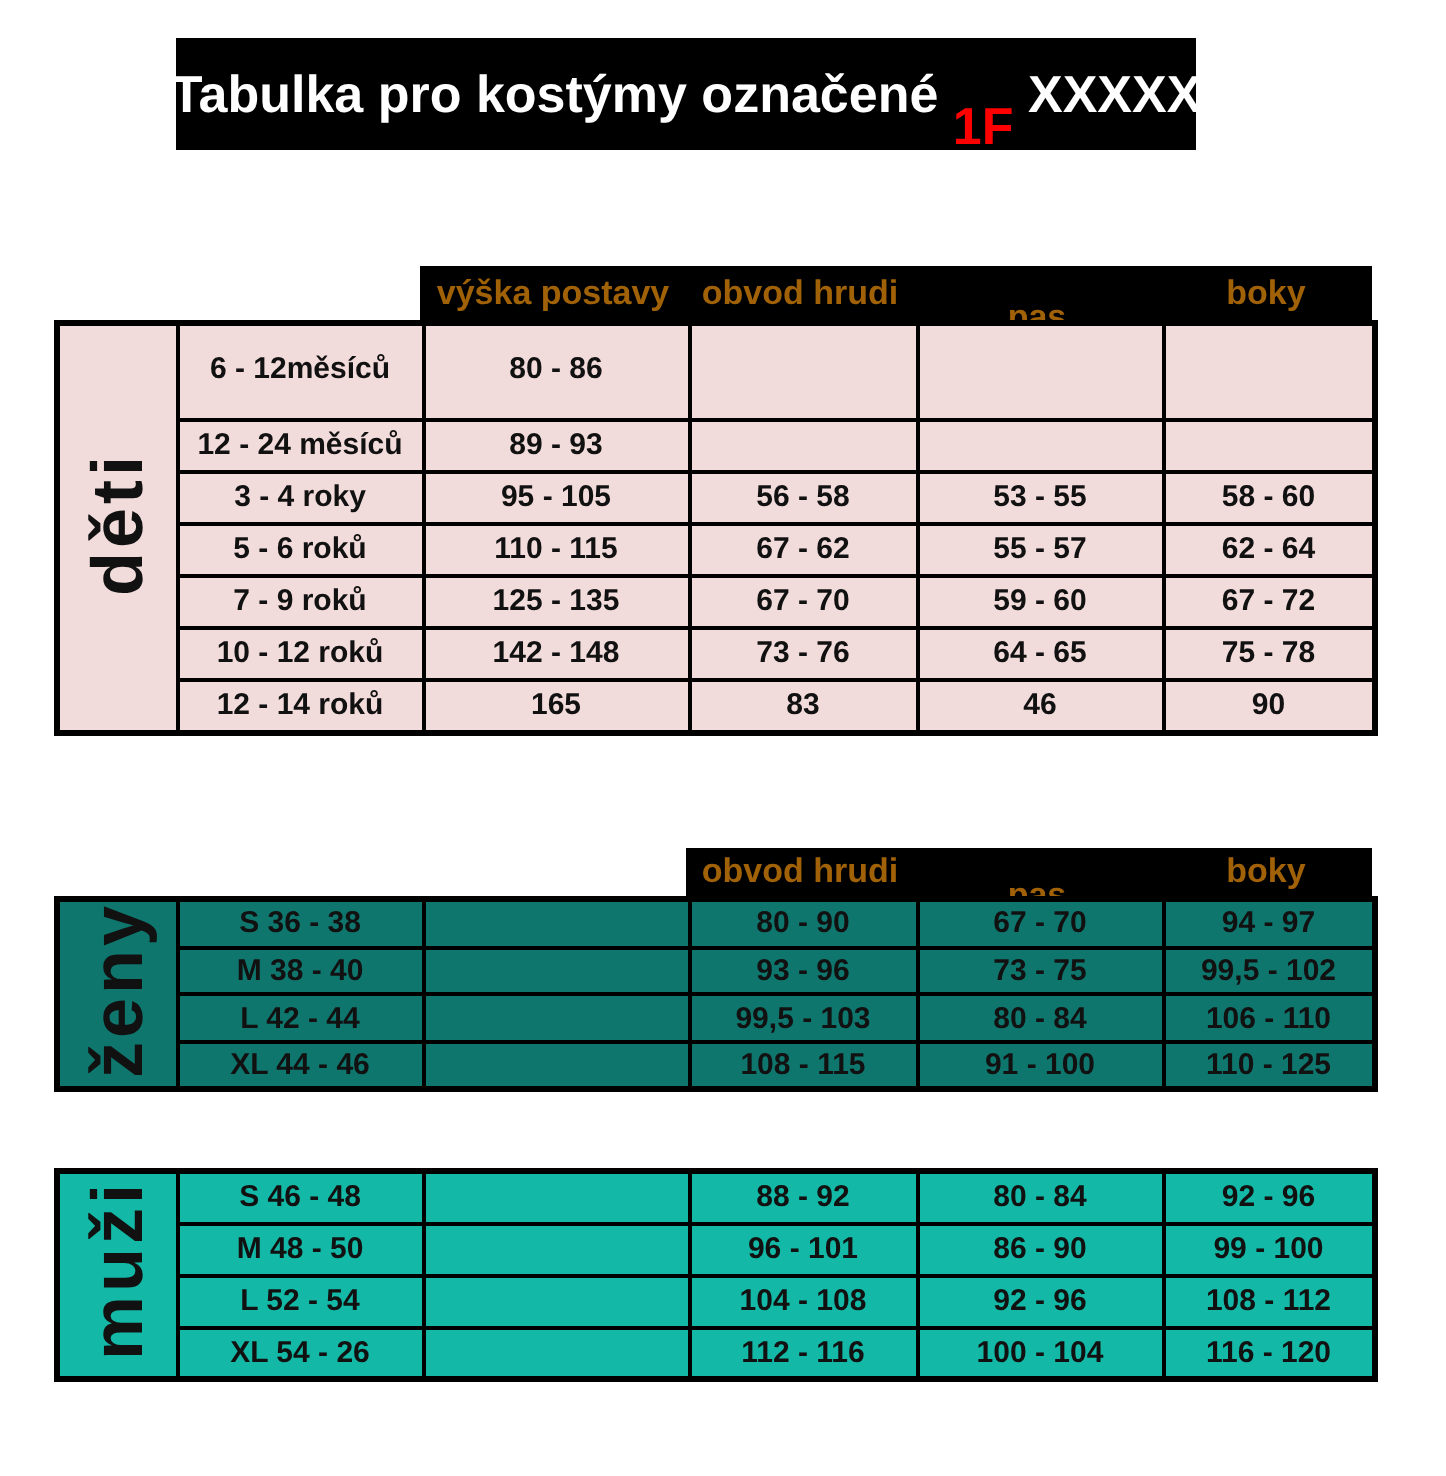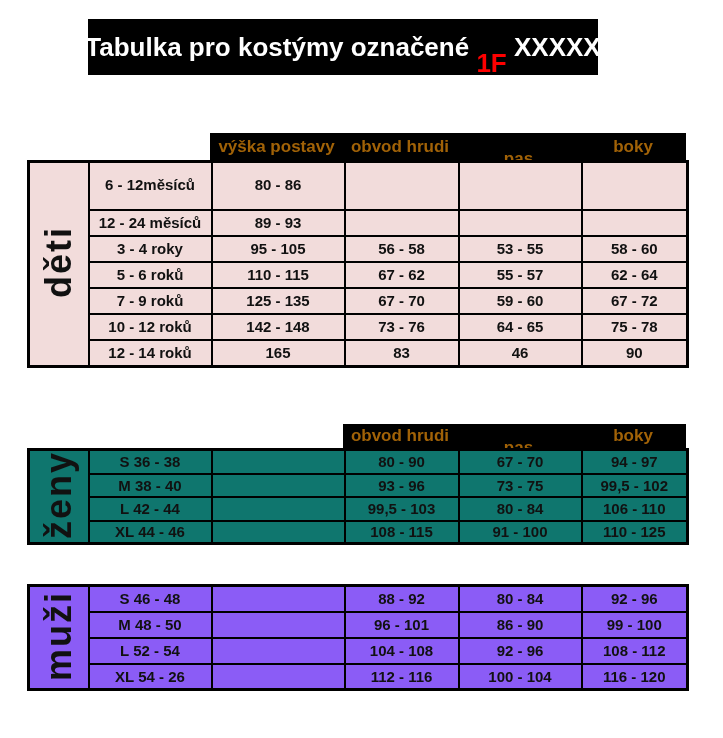--- a/index.html
+++ b/index.html
@@ -67,21 +67,21 @@
     font-weight: bold;
     padding: 0;
     overflow: hidden;
     box-sizing: border-box;
   }
   .t-children { top: 160px; }
   .t-women    { top: 448px; }
   .t-men      { top: 584px; }
   .t-children td { background: #f2dcdb; }
   .t-women td    { background: #0f766e; }
-  .t-men td      { background: #8b5cf6; }
+  .t-men td      { background: #14b8a6; }
 
   tr.r48 { height: 48px; }
   tr.r27 { height: 27px; }
   tr.r26 { height: 26px; }
   tr.r24 { height: 24px; }
   tr.r23 { height: 23px; padding-left: 36px; }
   tr.r48 td { vertical-align: bottom; padding-bottom: 16px; }
 
   td.group { vertical-align: middle !important; padding: 0 !important; }
   .vlabel {

